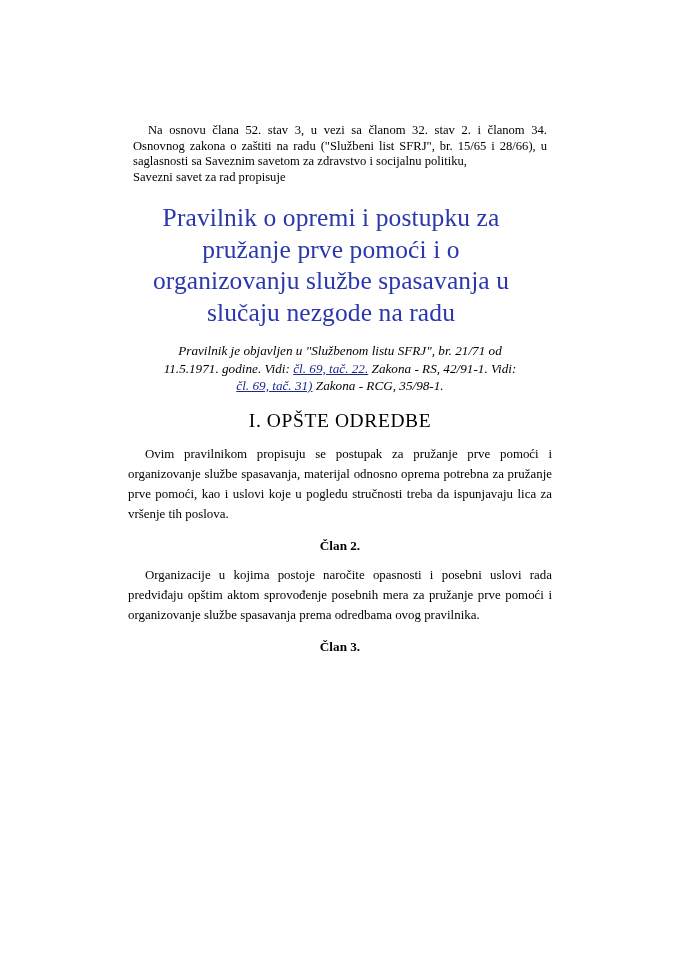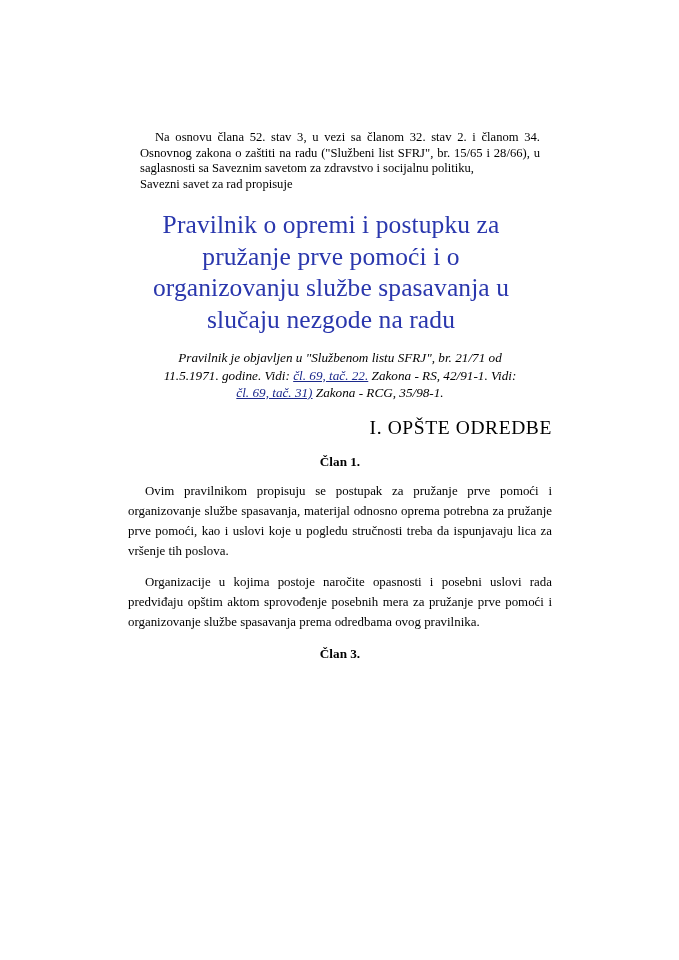--- a/index.html
+++ b/index.html
@@ -22,21 +22,21 @@
     box-sizing: border-box;
     padding: 118px 127px 0 128px;
   }
 
   
   .preamble {
     font-size: 12.6px;
     line-height: 15.6px;
     text-align: justify;
     text-justify: inter-word;
-    margin: 12px;
+    margin: 5px;
   }
   .preamble .ln1 { text-indent: 15px; display: block; }
   .preamble .ln2 { display: block; }
 
   
   .doc-title {
     margin: 17px 18px 0 0;
     padding: 0 2px;
     font-size: 25.5px;
     line-height: 31.5px;
@@ -62,21 +62,21 @@
     cursor: pointer;
     font-style: italic;
   }
 
   
   .section-heading {
     margin: 15px 0 0 0;
     font-size: 19.5px;
     line-height: 24px;
     font-weight: 400;
-    text-align: right;
+    text-align: center;
     letter-spacing: 0.6px;
     color: #000000;
   }
 
   
   .article-heading {
     margin: 14px 0 0 0;
     font-size: 13.2px;
     line-height: 16px;
     font-weight: 700;
@@ -112,25 +112,25 @@
   </div>
 
   <h1 class="doc-title">Pravilnik o opremi i postupku za pružanje prve pomoći i o organizovanju službe spasavanja u slučaju nezgode na radu</h1>
 
   <div class="pub-note">
     <span>Pravilnik je objavljen u "Službenom listu SFRJ", br. 21/71 od 11.5.1971. godine. Vidi: </span><span class="lnk">čl. 69, tač. 22.</span><span> Zakona - RS, 42/91-1. Vidi: </span><span class="lnk">čl. 69, tač. 31)</span><span> Zakona - RCG, 35/98-1.</span>
   </div>
 
   <h2 class="section-heading">I. OPŠTE ODREDBE</h2>
 
-  <h3 class="article-heading">Član 1.</h3>
   <div class="article-body">
     <p>Ovim pravilnikom propisuju se postupak za pružanje prve pomoći i organizovanje službe spasavanja, materijal odnosno oprema potrebna za pružanje prve pomoći, kao i uslovi koje u pogledu stručnosti treba da ispunjavaju lica za vršenje tih poslova.</p>
   </div>
 
+  <h3 class="article-heading">Član 2.</h3>
 
   <div class="article-body">
     <p>Organizacije u kojima postoje naročite opasnosti i posebni uslovi rada predviđaju opštim aktom sprovođenje posebnih mera za pružanje prve pomoći i organizovanje službe spasavanja prema odredbama ovog pravilnika.</p>
   </div>
 
   <h3 class="article-heading">Član 3.</h3>
 
 </div>
 
 </body></html>

